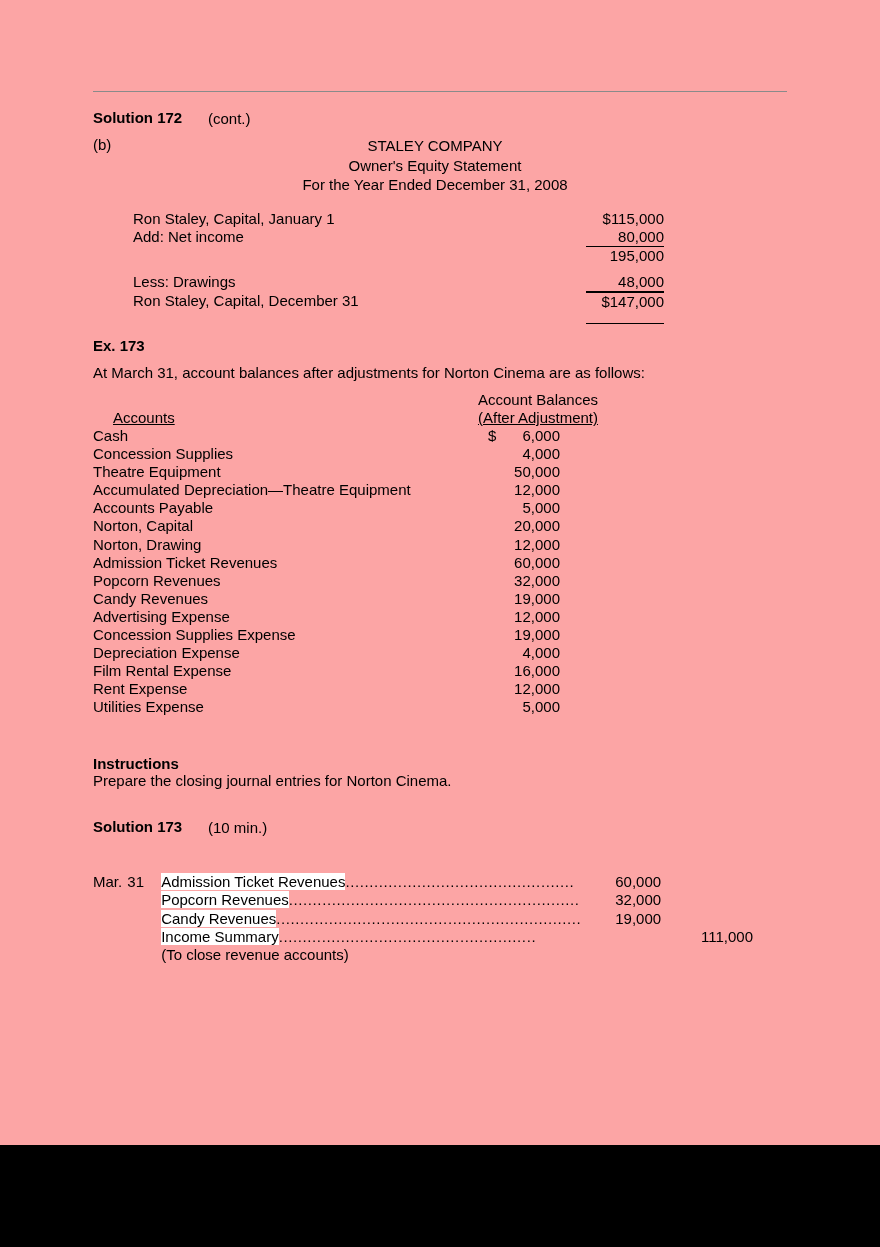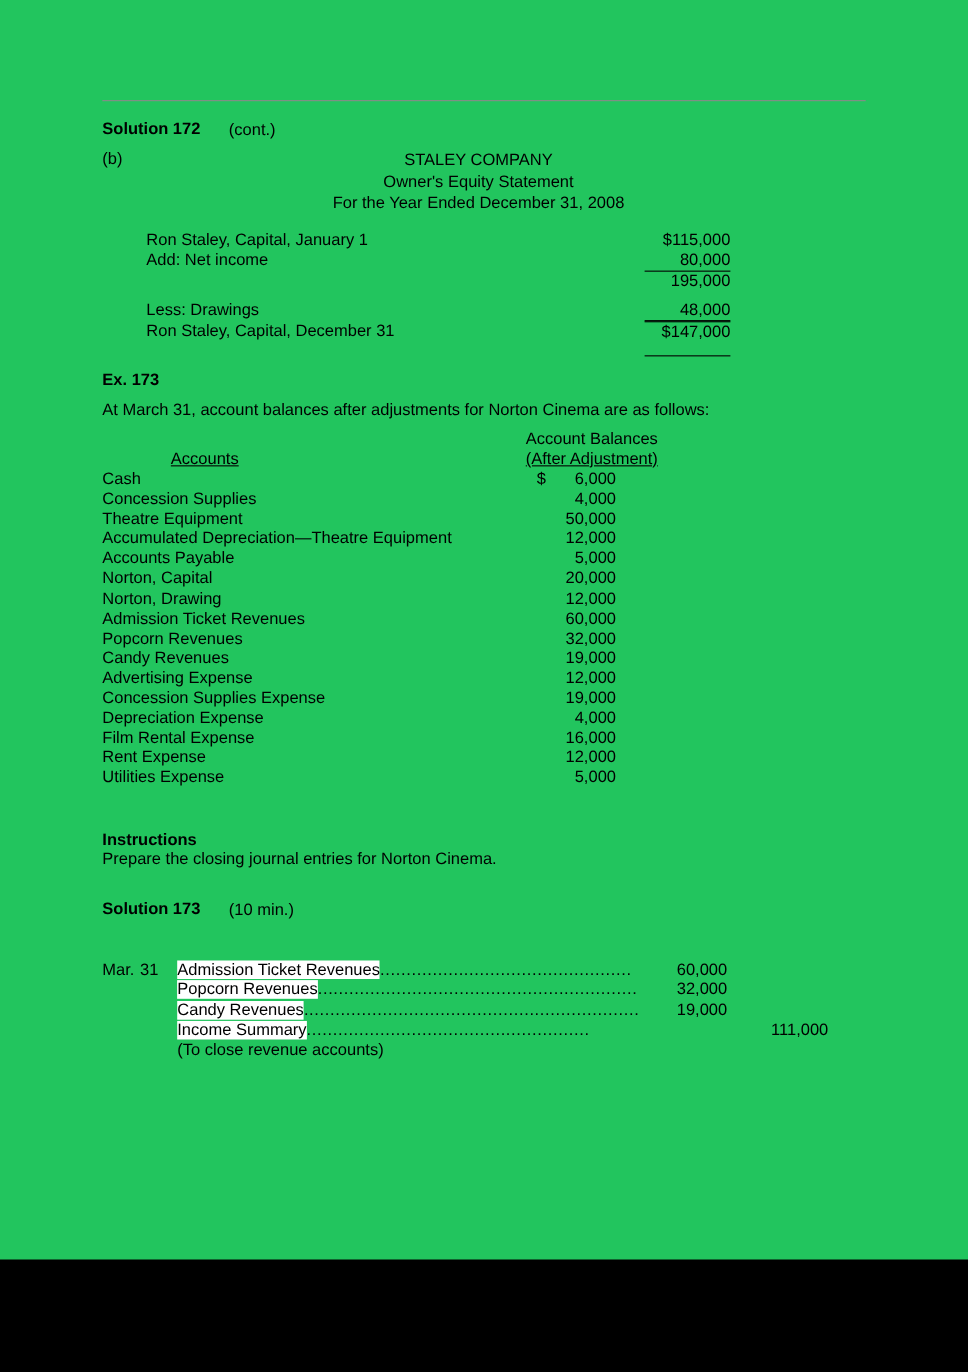--- a/index.html
+++ b/index.html
@@ -9,21 +9,21 @@
     background: #ffffff;
   }
   body {
     font-family: "Liberation Sans", sans-serif;
     color: #000000;
   }
   .page {
     position: relative;
     width: 880px;
     height: 1247px;
-    background: #22c55e;
+    background: #fca5a5;
     overflow: hidden;
   }
   .content {
     position: absolute;
     left: 0;
     top: 0;
     width: 880px;
   }
 
   
@@ -110,21 +110,21 @@
     line-height: 18px;
   }
   .bal-head-right div { white-space: pre; }
   .bal-head-right .u { text-decoration: underline; }
 
   .bal-head-left {
     position: absolute;
     left: 113px;
     top: 409px;
     width: 104px;
-    text-align: right;
+    text-align: left;
     font-size: 15px;
     line-height: 18px;
   }
   .bal-head-left span {
     text-decoration: underline;
     white-space: pre;
   }
 
   
   .accounts {

